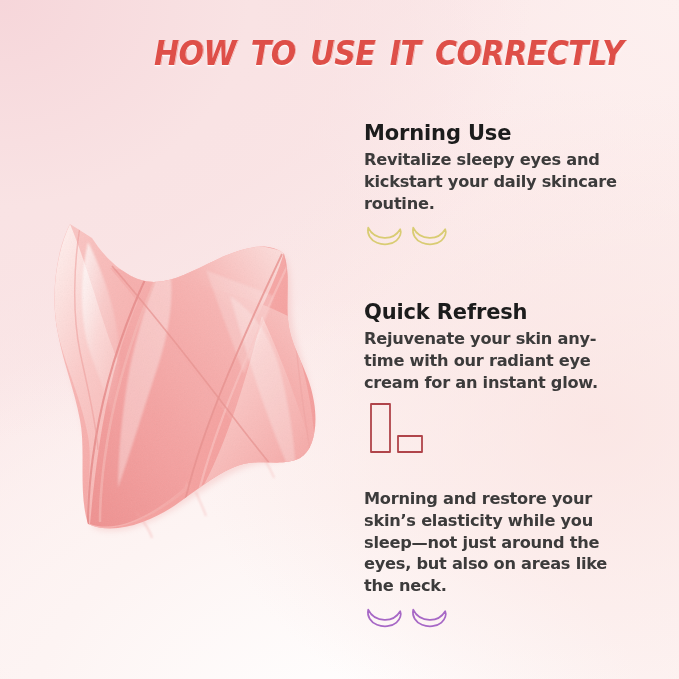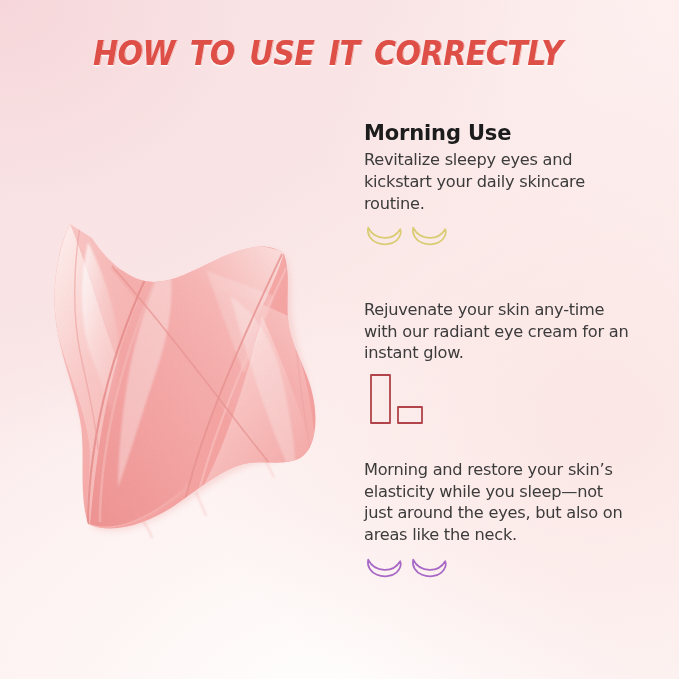--- a/index.html
+++ b/index.html
@@ -23,21 +23,21 @@
   .bg-warm {
     background:radial-gradient(85% 70% at 88% 62%, rgba(250,226,224,.75) 0%, rgba(250,230,228,0) 70%);
   }
   .bg-vign {
     background:radial-gradient(130% 120% at 50% 50%, rgba(255,255,255,0) 55%, rgba(246,214,218,.30) 100%);
   }
 
   
   .title-wrap {
     position:absolute; left:0; top:24px; width:655px;
-    text-align:center; z-index:6;
+    text-align:right; z-index:6;
   }
   .title {
     display:inline-block;
     font-family:"DejaVu Sans", sans-serif;
     font-weight:bold;
     font-style:italic;
     font-size:49px;
     line-height:1.04;
     letter-spacing:-0.5px;
     color:#de4f48;
@@ -65,21 +65,21 @@
     font-size:21px;
     font-weight:bold;
     color:#1c1c1c;
     letter-spacing:-0.15px;
     line-height:1.25;
     margin-bottom:3px;
   }
   .b-body {
     font-family:"DejaVu Sans", sans-serif;
     font-size:16.2px;
-    font-weight:normal;
+    font-weight:bold;
     color:#3c3b3b;
     line-height:1.335;
     letter-spacing:-0.25px;
   }
   .b-icon { margin-top:7px; height:30px; }
   .b-icon svg { display:block; }
 
   .sp1 { height:48px; }
   .sp2 { height:28px; }
 </style>
@@ -222,20 +222,21 @@
                    C82.6,11.4 81.4,16.2 77.4,19.6 C72.6,23.7 64.4,24.4 58,21.8
                    C51.6,19.2 47.8,13.2 49.2,6.6 Z"></path>
         </g>
       </svg>
     </div>
   </div>
 
   <div class="sp1"></div>
 
   <div class="block">
+    <div class="b-head">Quick Refresh</div>
     <div class="b-body">Rejuvenate your skin any-time with our radiant eye cream for an instant glow.</div>
     <div class="b-icon" style="height:60px">
       <svg width="74" height="58" viewBox="0 0 74 58" xmlns="http://www.w3.org/2000/svg">
         <g fill="none" stroke="#b0444a" stroke-width="1.8" stroke-linejoin="round">
           <path d="M7,4 L26,4 L26,52 L7,52 L7,10 Z"></path>
           <rect x="34" y="36" width="24" height="16"></rect>
         </g>
       </svg>
     </div>
   </div>

